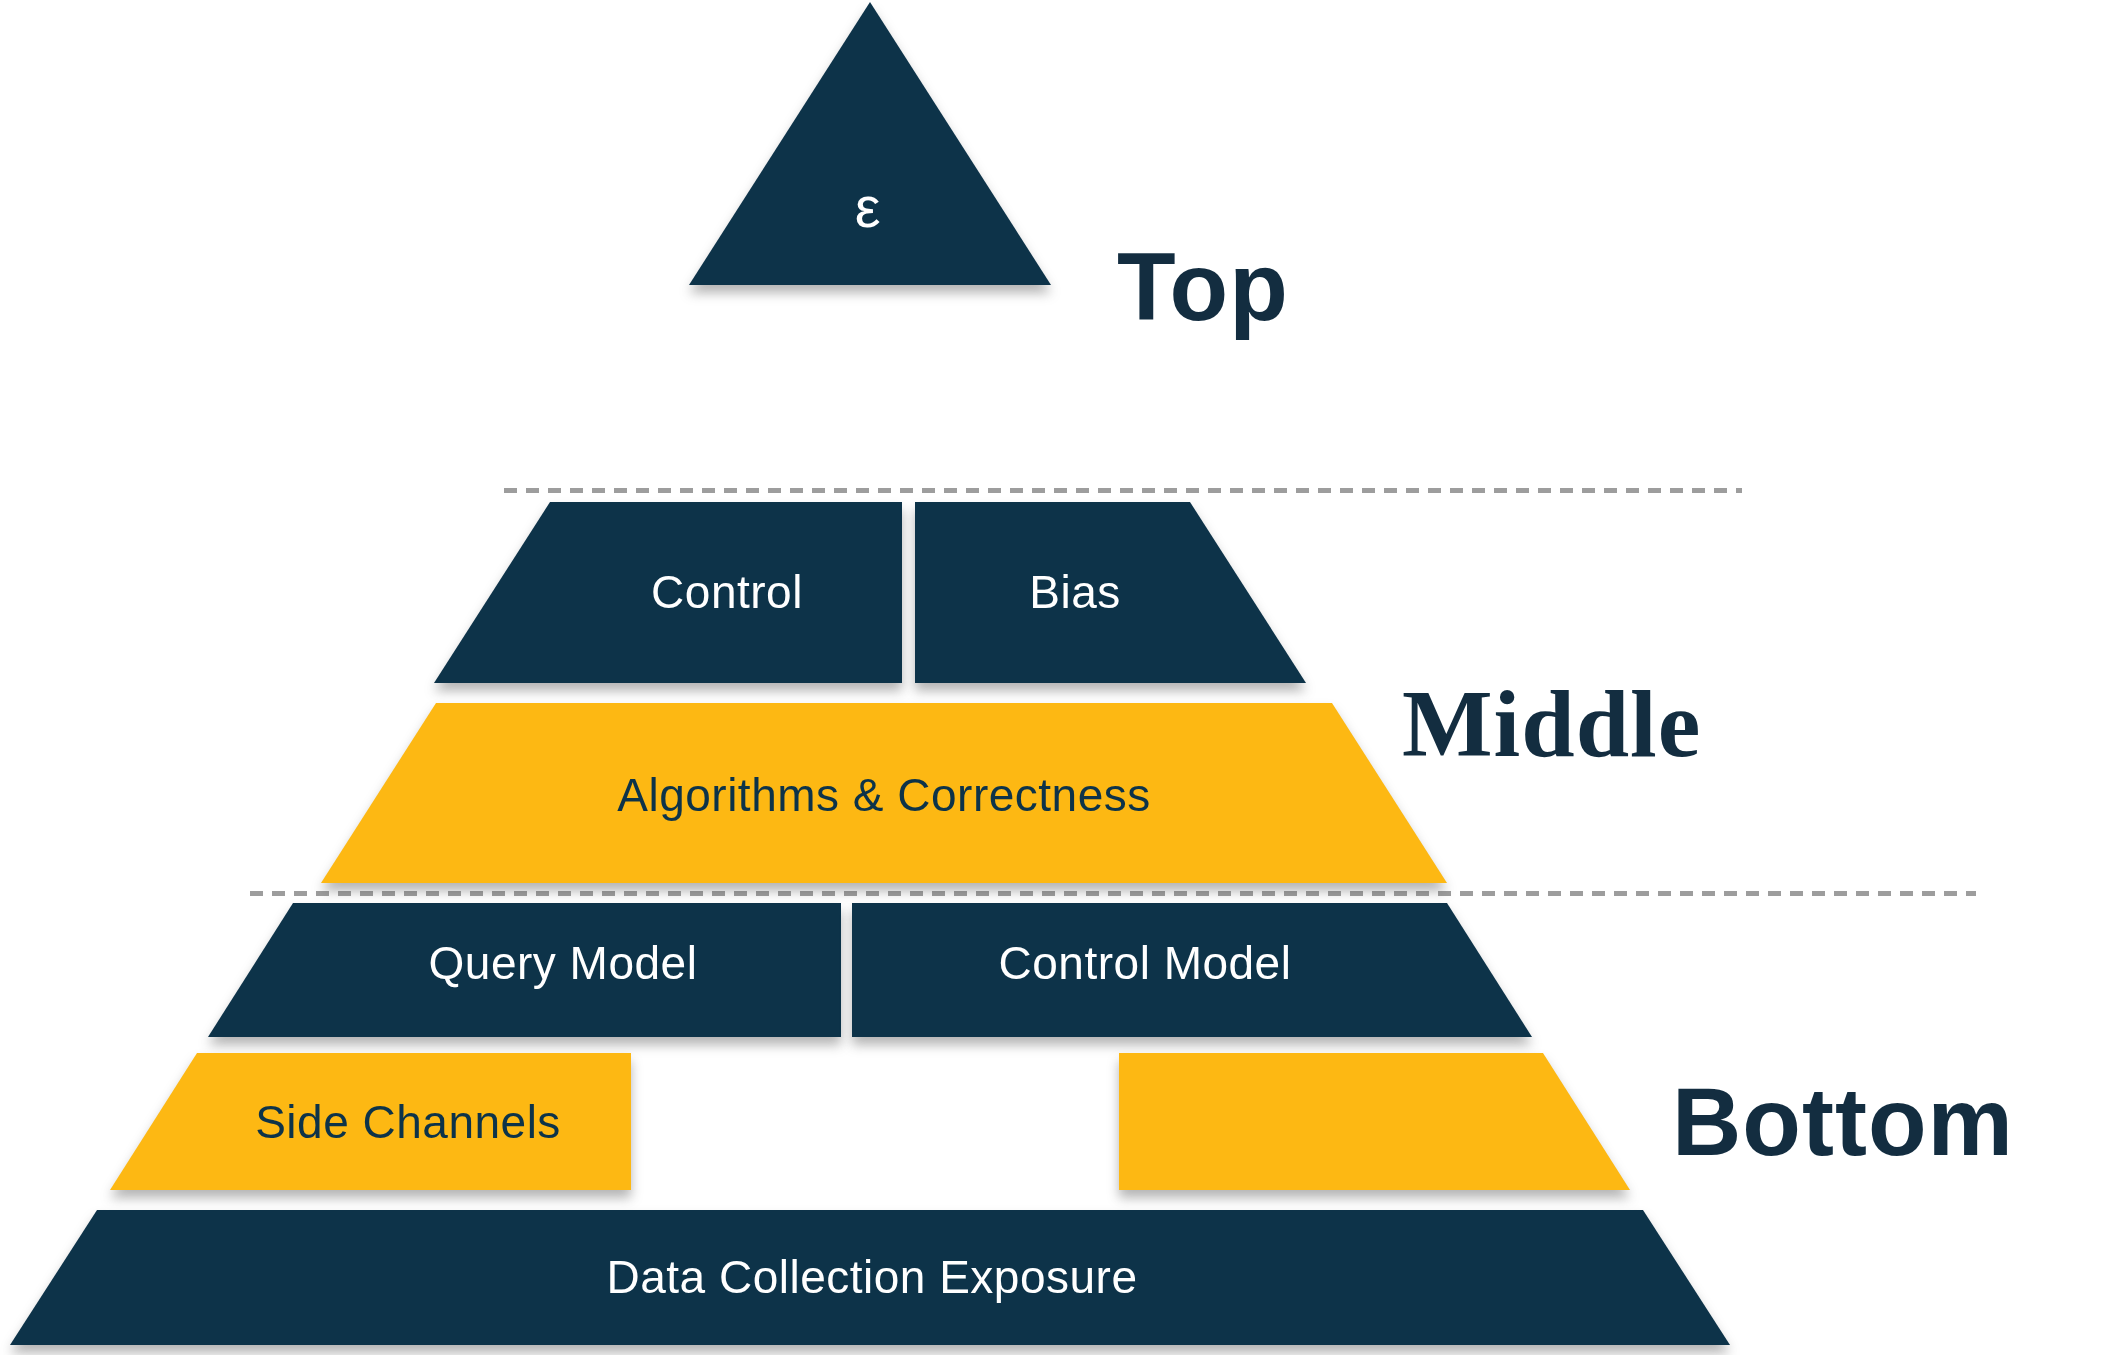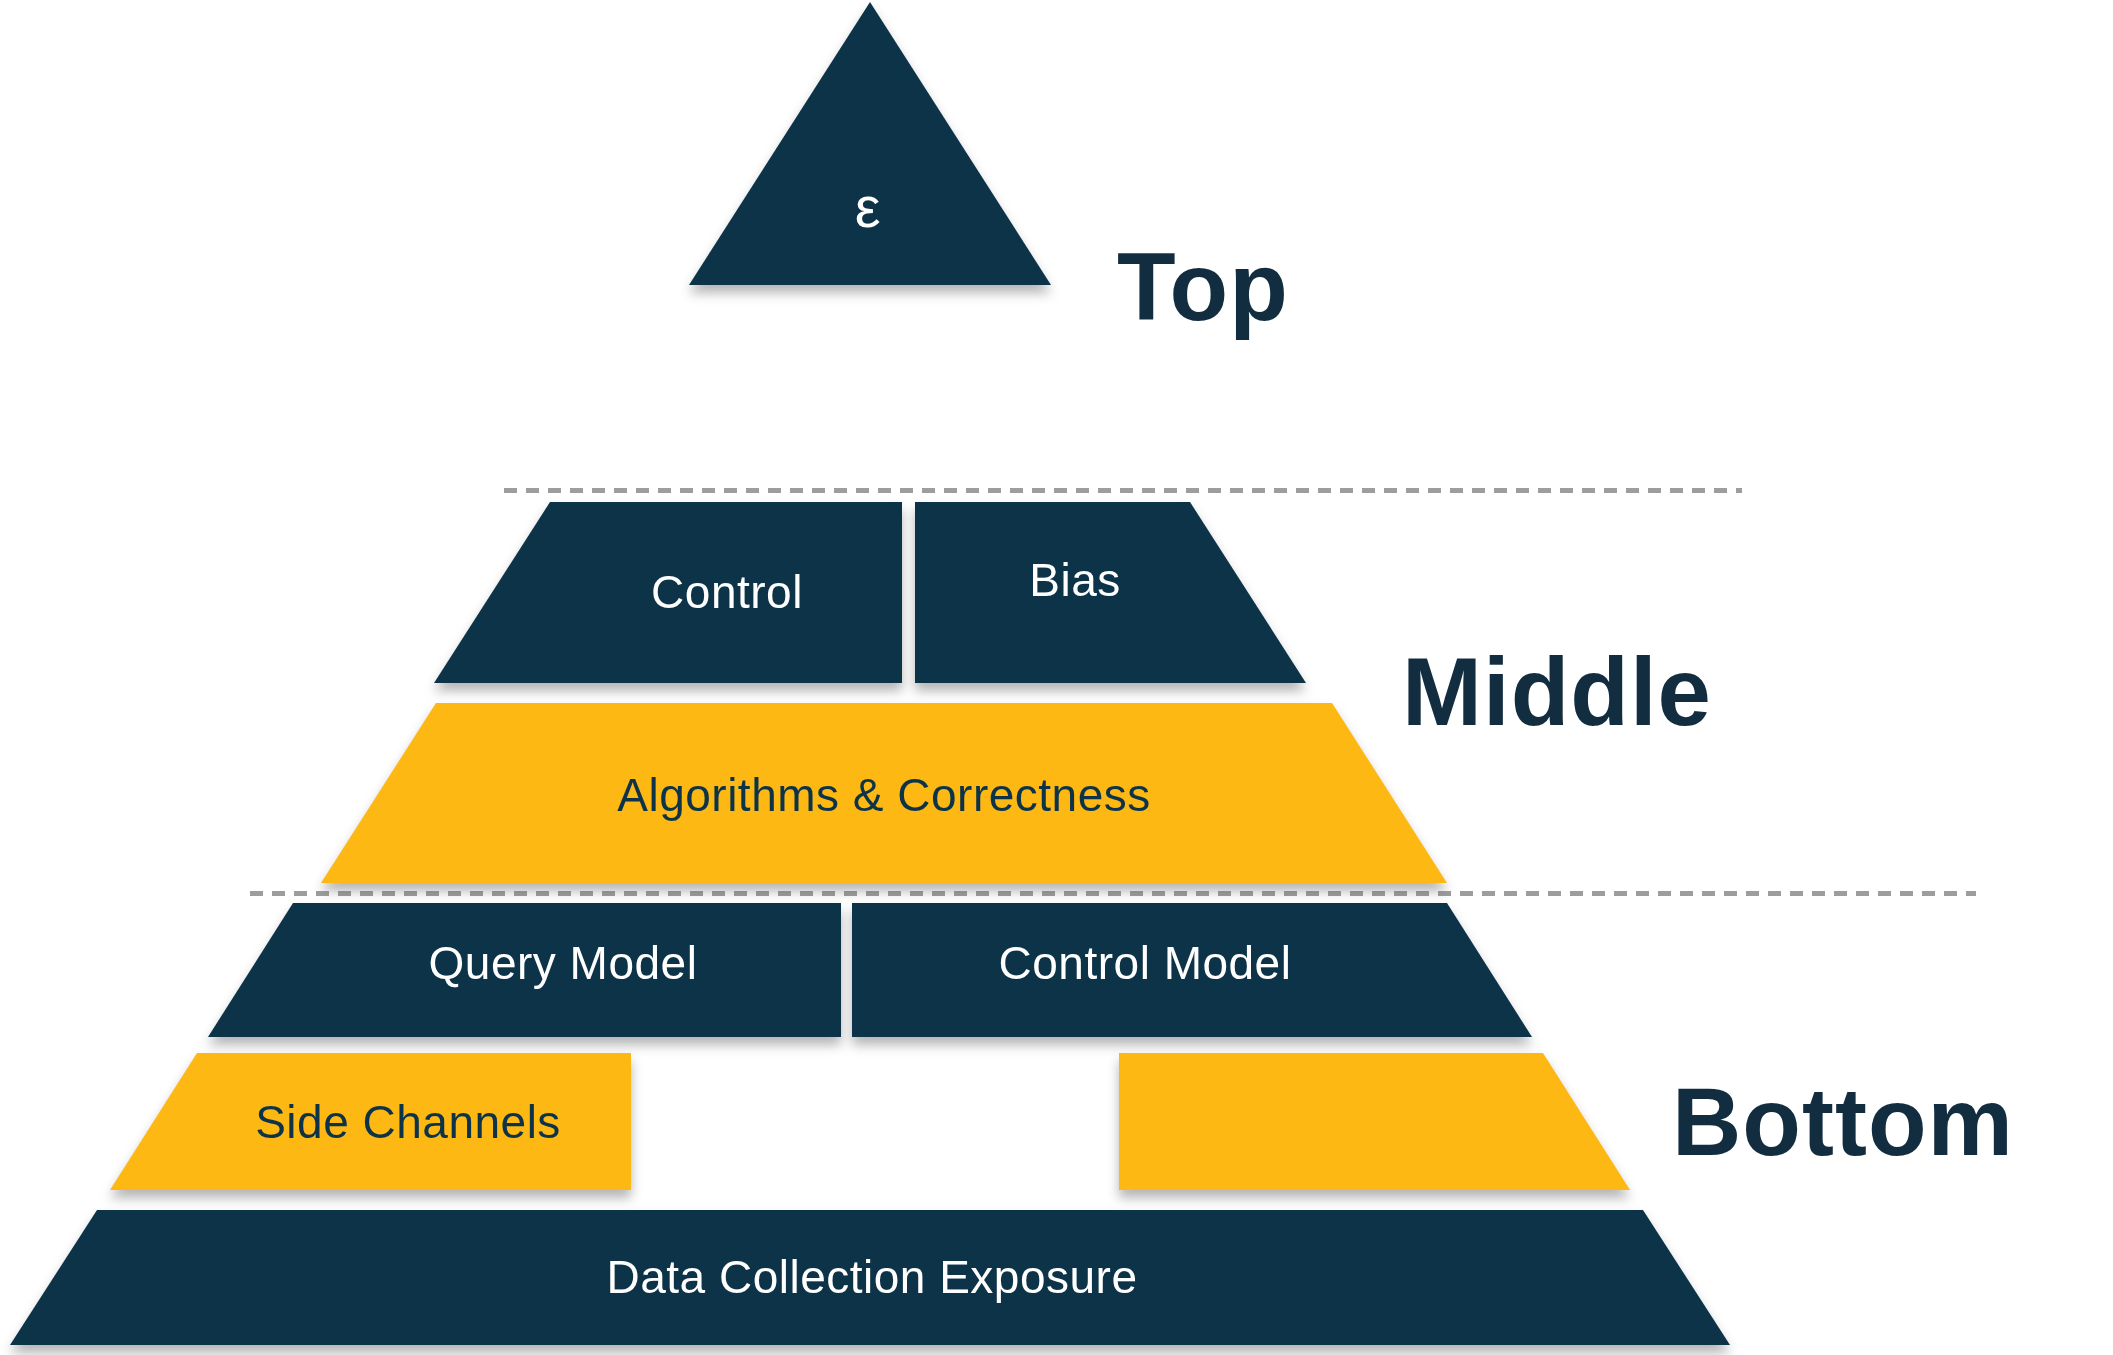--- a/index.html
+++ b/index.html
@@ -67,21 +67,21 @@
   <div class="cell" style="left:434px;top:502px;width:468px;height:181px;">
     <div class="sh">
       <div class="shape navy" style="clip-path:polygon(116px 0px,468px 0px,468px 181px,0px 181px);"></div>
     </div>
     <span class="lbl light" style="left:293px;top:90px;">Control</span>
   </div>
   <div class="cell" style="left:915px;top:502px;width:391px;height:181px;">
     <div class="sh">
       <div class="shape navy" style="clip-path:polygon(0px 0px,275px 0px,391px 181px,0px 181px);"></div>
     </div>
-    <span class="lbl light" style="left:160px;top:78px;text-align:right;">Bias</span>
+    <span class="lbl light" style="left:160px;top:90px;text-align:right;">Bias</span>
   </div>
 
   <div class="cell" style="left:321px;top:703px;width:1126px;height:180px;">
     <div class="sh">
       <div class="shape yellow" style="clip-path:polygon(115px 0px,1011px 0px,1126px 180px,0px 180px);"></div>
     </div>
     <span class="lbl dark" style="left:563px;top:92px;">Algorithms &amp; Correctness</span>
   </div>
 
   <div class="cell" style="left:208px;top:903px;width:633px;height:134px;">
@@ -110,16 +110,16 @@
   </div>
 
   <div class="cell" style="left:10px;top:1210px;width:1720px;height:135px;">
     <div class="sh">
       <div class="shape navy" style="clip-path:polygon(87px 0px,1633px 0px,1720px 135px,0px 135px);"></div>
     </div>
     <span class="lbl light" style="left:862px;top:67px;">Data Collection Exposure</span>
   </div>
 
   <div class="side-label" style="left:1117px;top:239px;">Top</div>
-  <div class="side-label" style="left:1402px;top:644px;">Middle</div>
+  <div class="side-label" style="left:1402px;top:676px;font-family:Liberation Serif, serif;">Middle</div>
   <div class="side-label" style="left:1672px;top:1074px;">Bottom</div>
 
 </div>
 
 </body></html>

